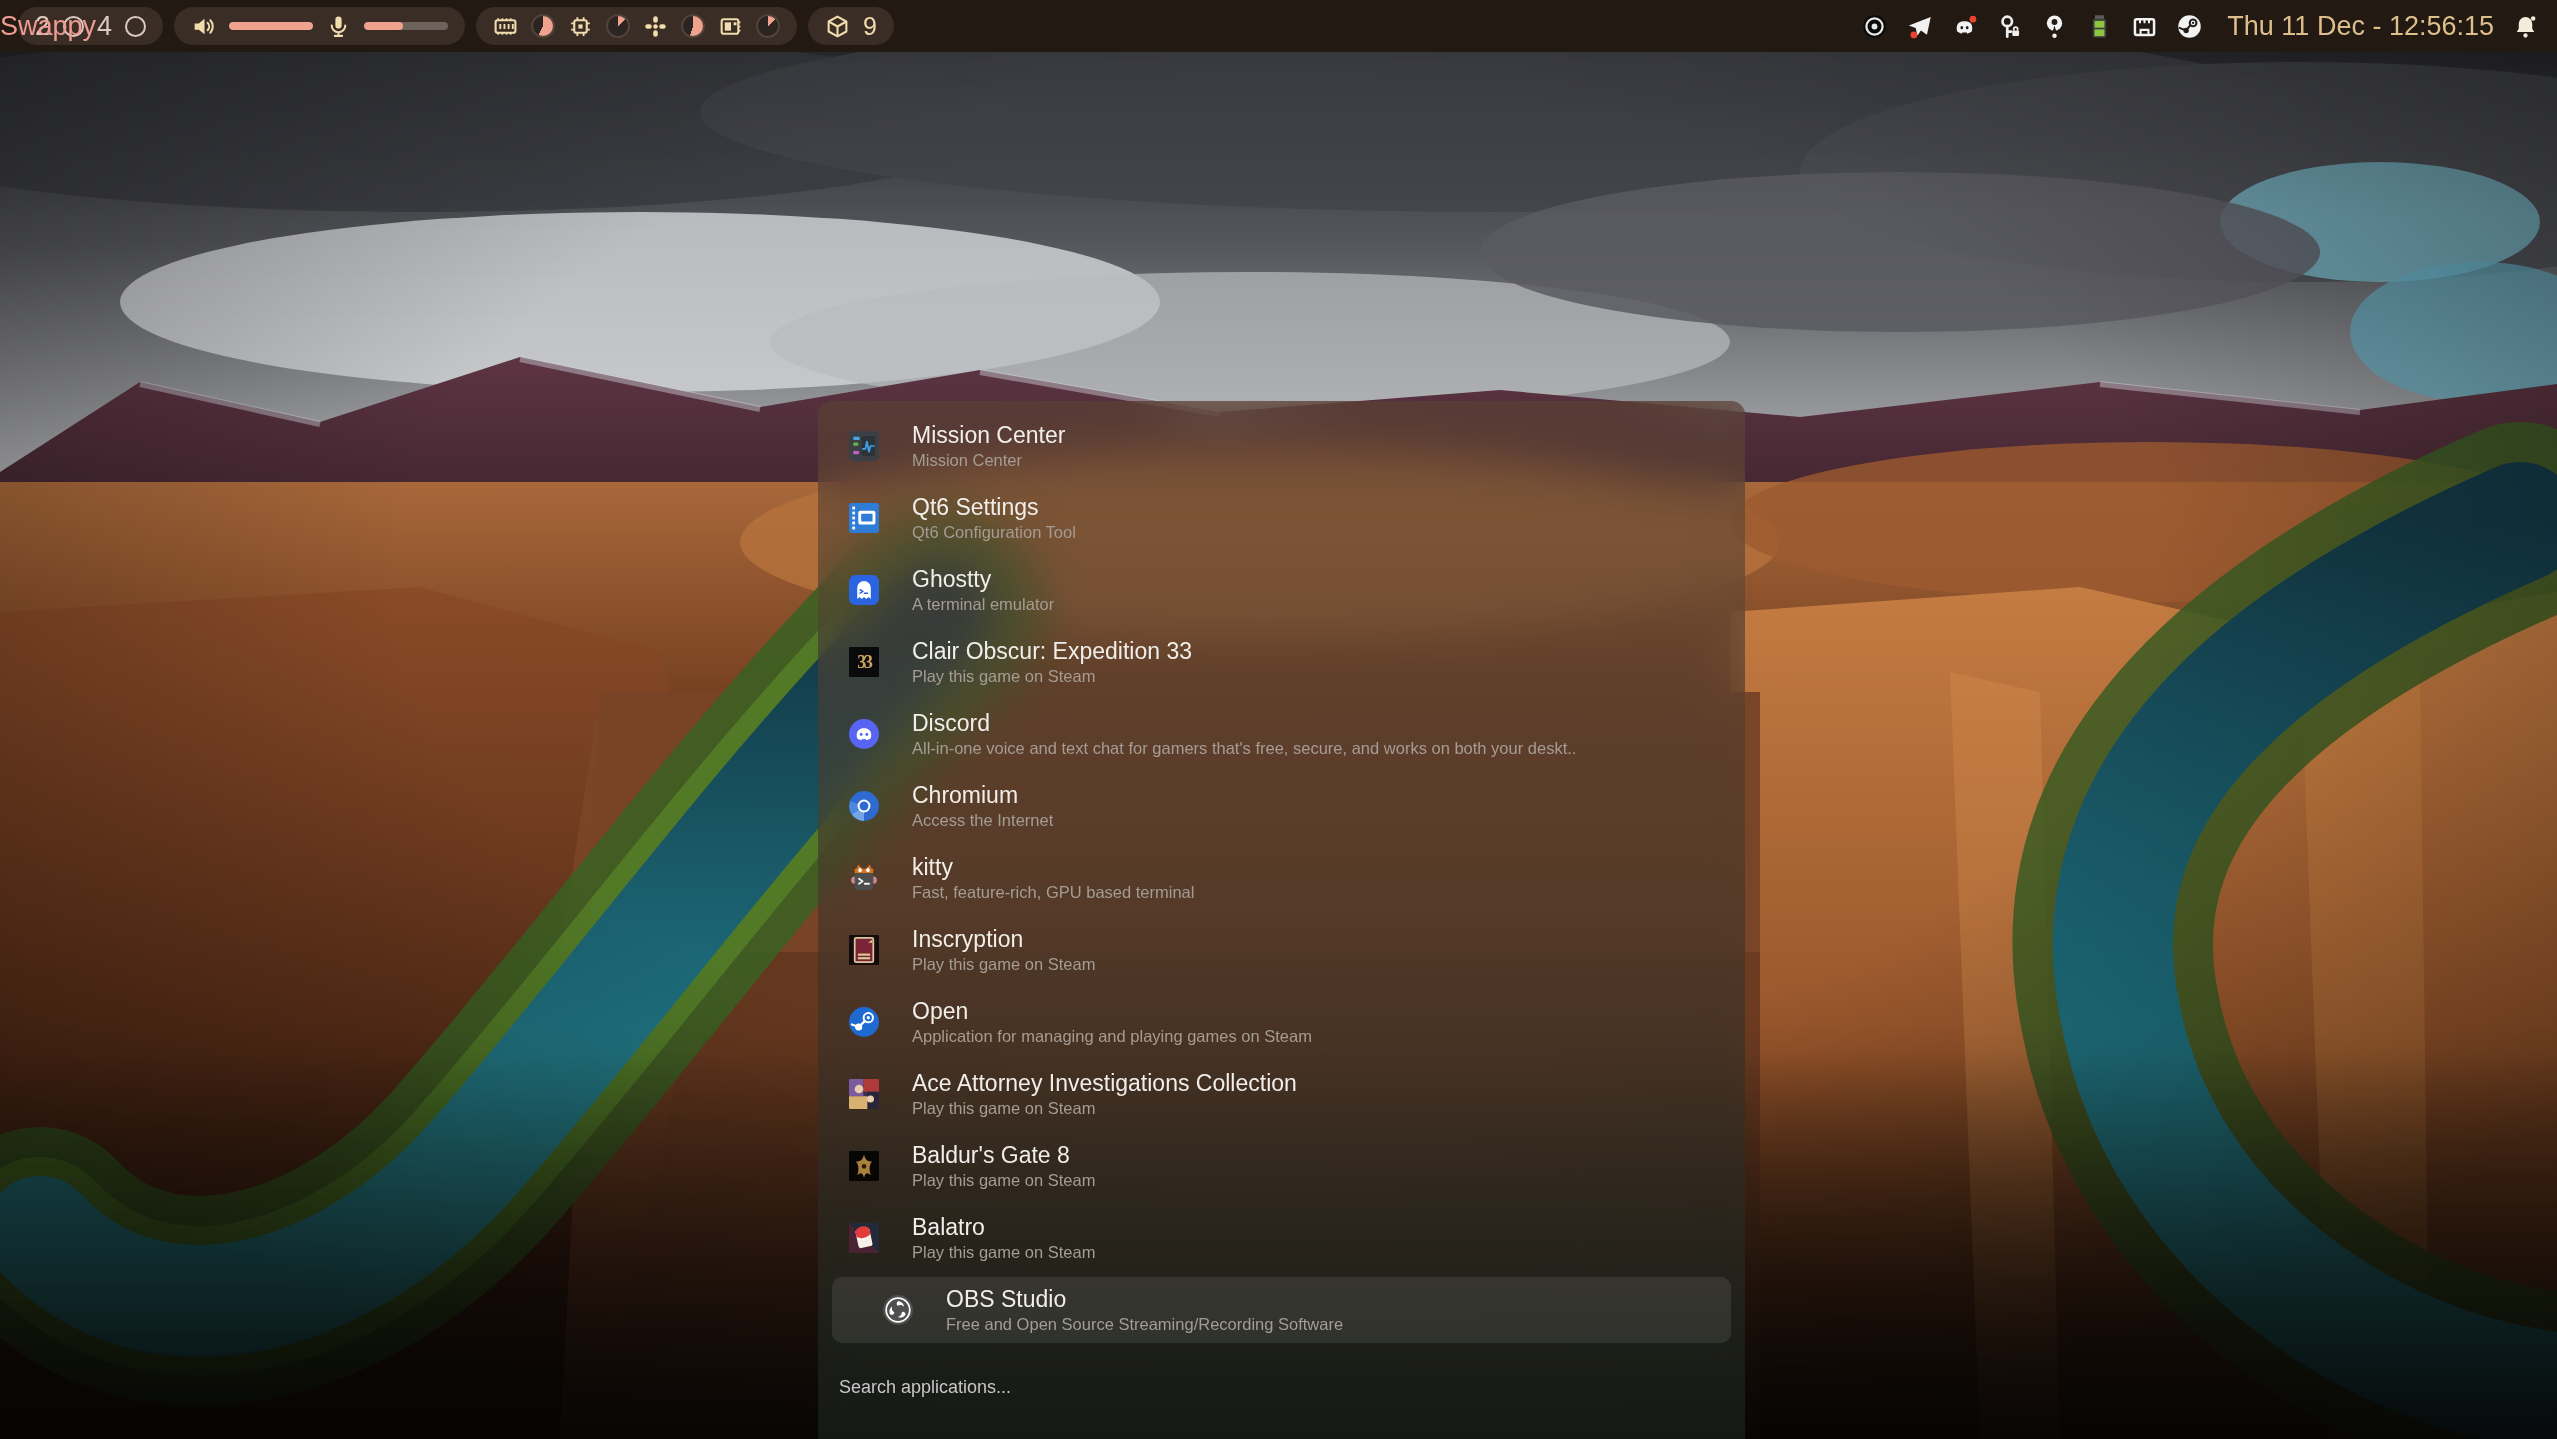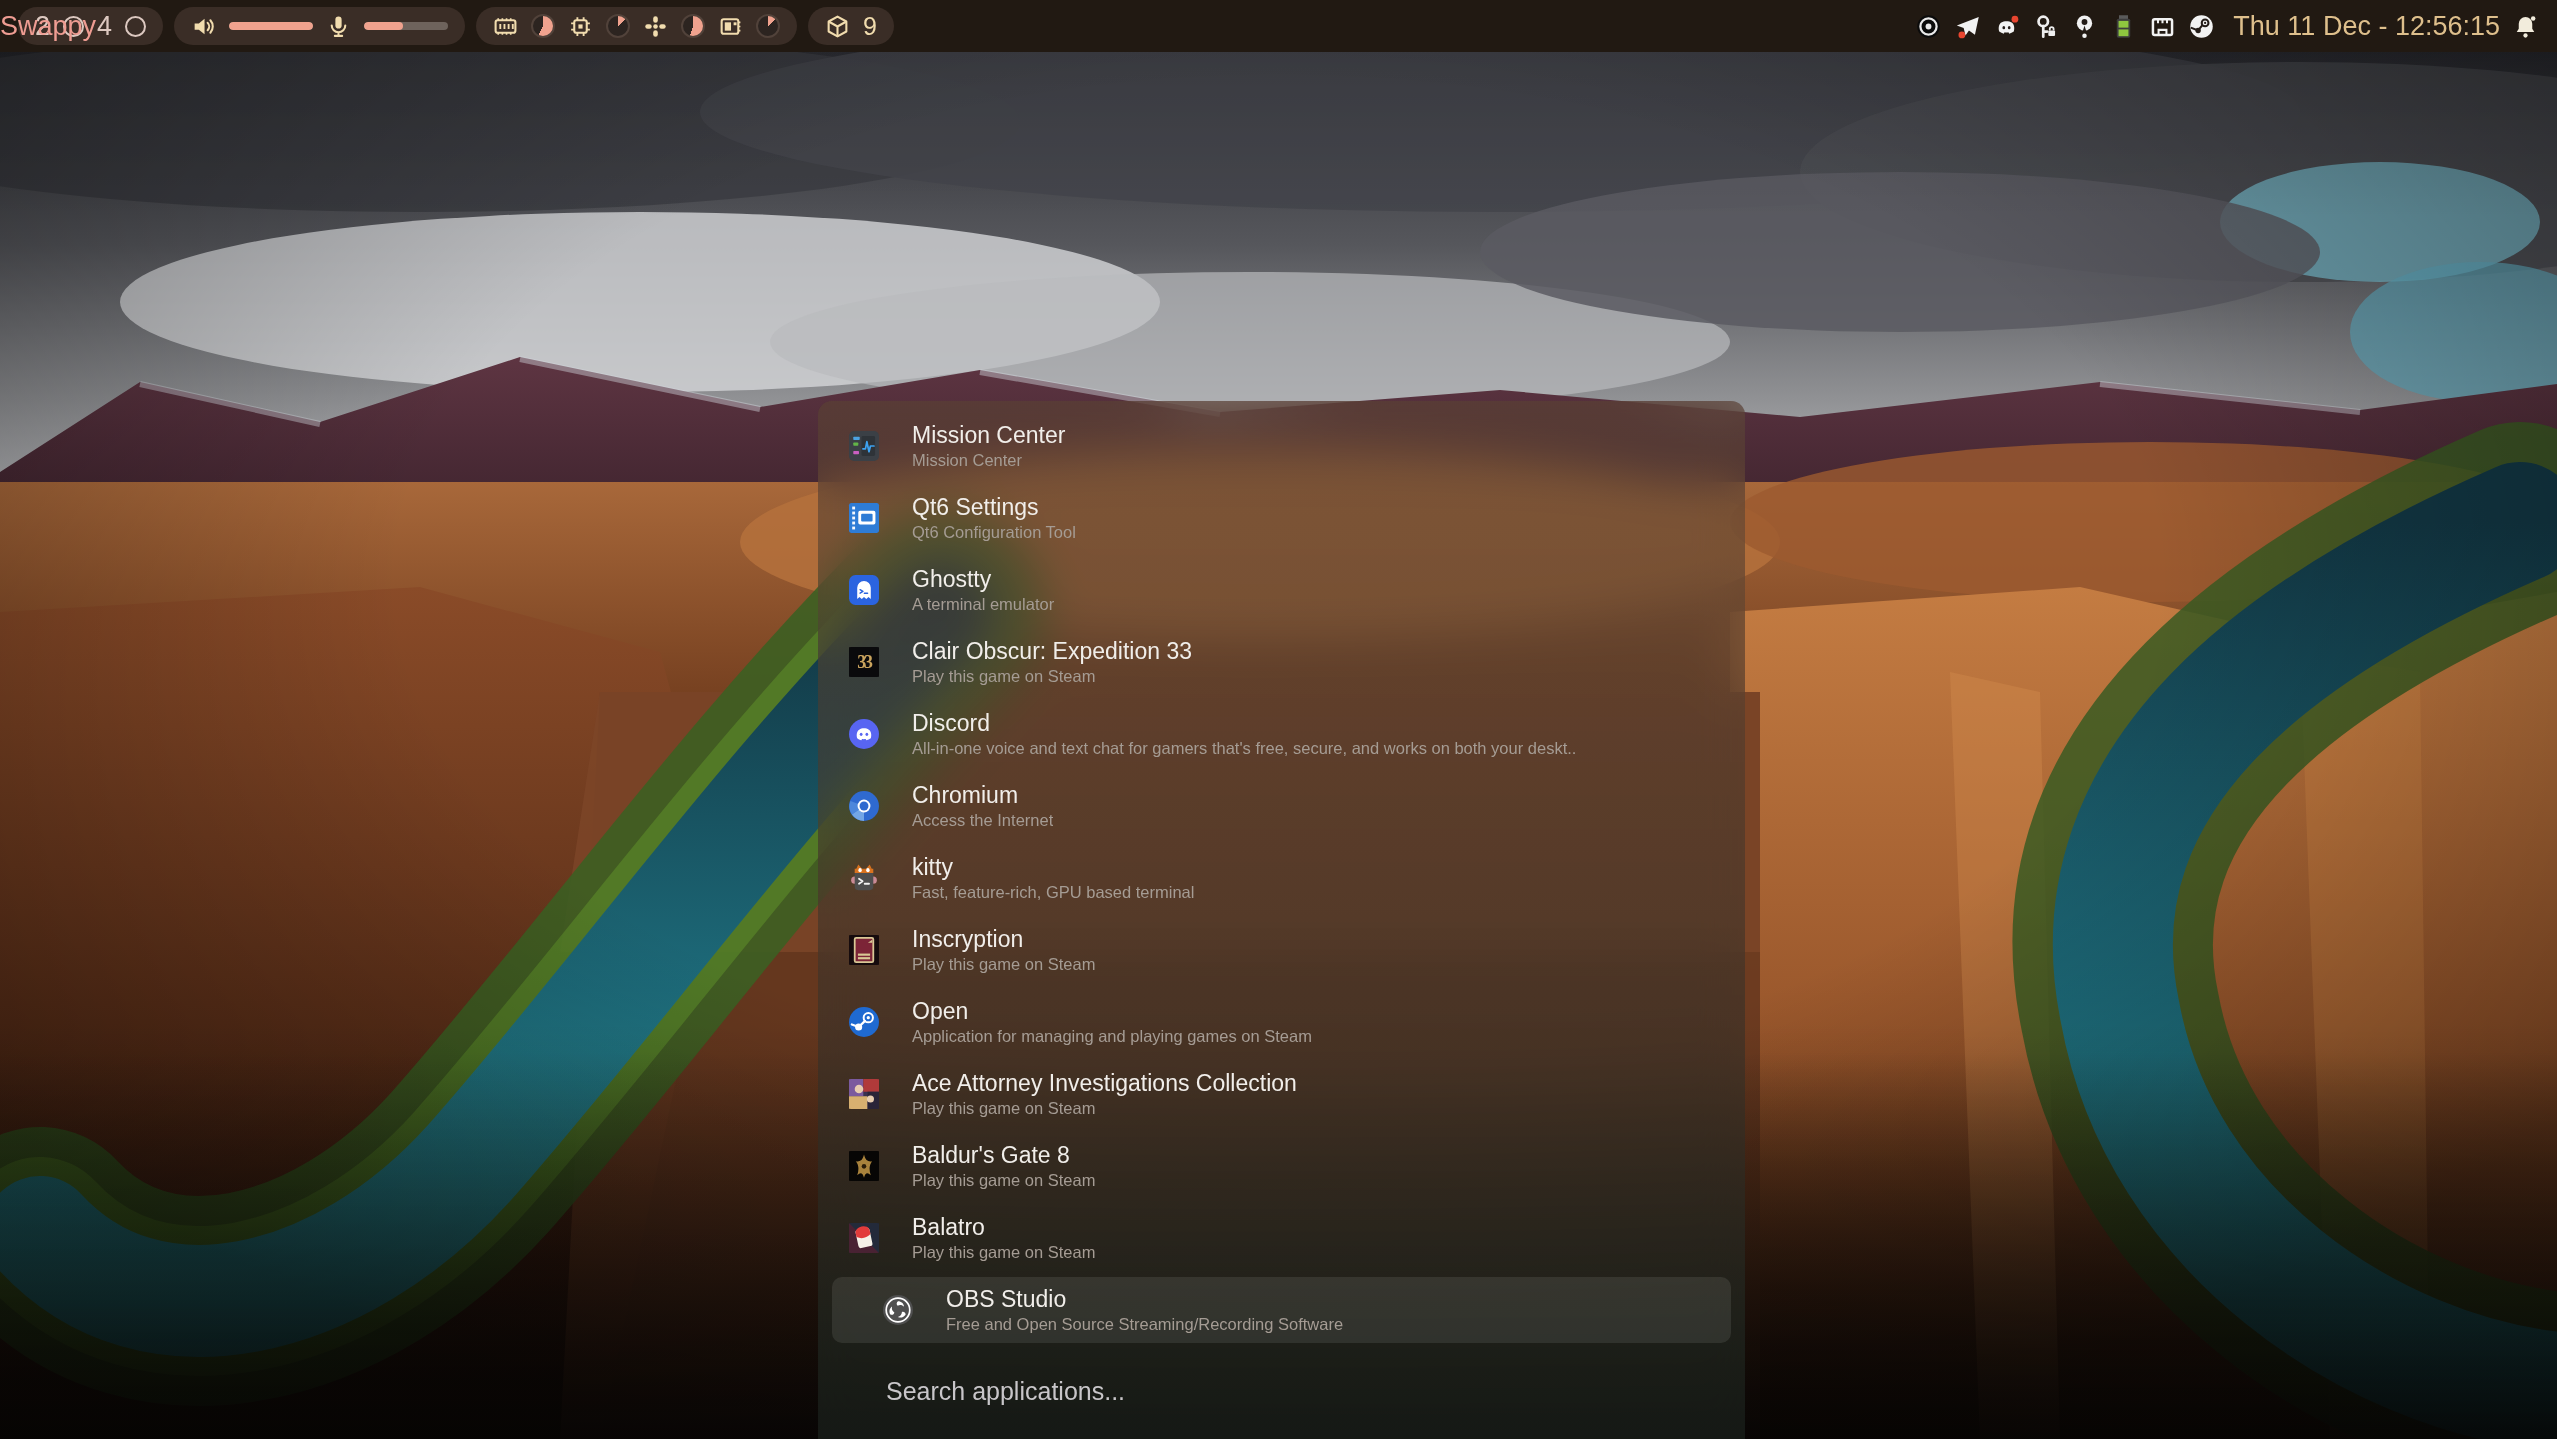--- a/index.html
+++ b/index.html
@@ -35,21 +35,21 @@
   .slider { width:84px; height:8px; border-radius:4px; background:var(--slider_track,#6e635c); overflow:hidden; position:relative; }
   .slider .fill { position:absolute; left:0; top:0; bottom:0; border-radius:4px; background:var(--accent_salmon,#f0a28e); }
   .mini-ic { width:25px; height:25px; display:block; }
   .mini-ic svg { width:100%; height:100%; display:block; }
   .pie { width:24px; height:24px; border-radius:50%; border:2.5px solid #51423a; background:#2c2420; }
   .updates-count { color:var(--accent_cream,#f1dcae); font-size:25px; }
   .bar-title {
     position:absolute; left:0; right:0; text-align:left;
     color:var(--title_salmon,#ee9c92); font-size:27px; pointer-events:none;
   }
-  .bar-right { margin-left:auto; display:flex; align-items:center; gap:12px; z-index:2; }
+  .bar-right { margin-left:auto; display:flex; align-items:center; gap:18px; z-index:2; }
   .tray-ic { width:27px; height:27px; display:block; position:relative; }
   .tray-ic svg { width:100%; height:100%; display:block; }
   .clock { color:var(--clock_gold,#debf8c); font-size:27px; white-space:nowrap; margin-left:6px; }
 
   
   .launcher {
     position:absolute; left:818px; top:401px; width:927px; height:1038px; z-index:3;
     border-radius:14px 14px 0 0;
     background:linear-gradient(180deg, rgba(92,68,52,.60) 0%, rgba(78,60,47,.60) 30%,
                rgba(56,49,40,.64) 62%, rgba(34,40,33,.70) 88%, rgba(26,32,27,.74) 100%);
@@ -60,21 +60,21 @@
   .row { height:66px; display:flex; align-items:center; padding:0 11px; border-radius:10px;gap:8px; }
   .row.selected { background:rgba(255,255,255,.09);padding-left:45px; }
   .ic { width:42px; height:30px; flex:0 0 42px; margin-right:19px; border-radius:8px; overflow:hidden; display:block; }
   .ic svg { width:100%; height:100%; display:block; }
   .txt { display:flex; flex-direction:column; gap:3px; min-width:0; }
   .t { color:var(--panel_title,#f1eeea); font-size:23px; line-height:1.05; white-space:nowrap; }
   .d { color:var(--panel_subtitle,#a59c94); font-size:16.5px; line-height:1.1; white-space:nowrap; overflow:hidden; max-width:840px; }
   .search-box { margin-top:34px; padding-left:7px; }
   .search-box input {
     background:transparent; border:none; outline:none;
-    font-family:inherit; font-size:25px; color:#cbc9cc; width:700px;margin-left:47px;
+    font-family:inherit; font-size:18px; color:#cbc9cc; width:700px;
   }
   .search-box input::placeholder { color:#c8c6c9; opacity:1; }
 </style>
 </head>
 <body>
 
 <svg class="wallpaper" viewBox="0 0 2557 1387" preserveAspectRatio="none">
   <defs>
     <linearGradient id="sky" x1="0" y1="0" x2="0" y2="1">
       <stop offset="0" stop-color="#2e2f35"></stop>

